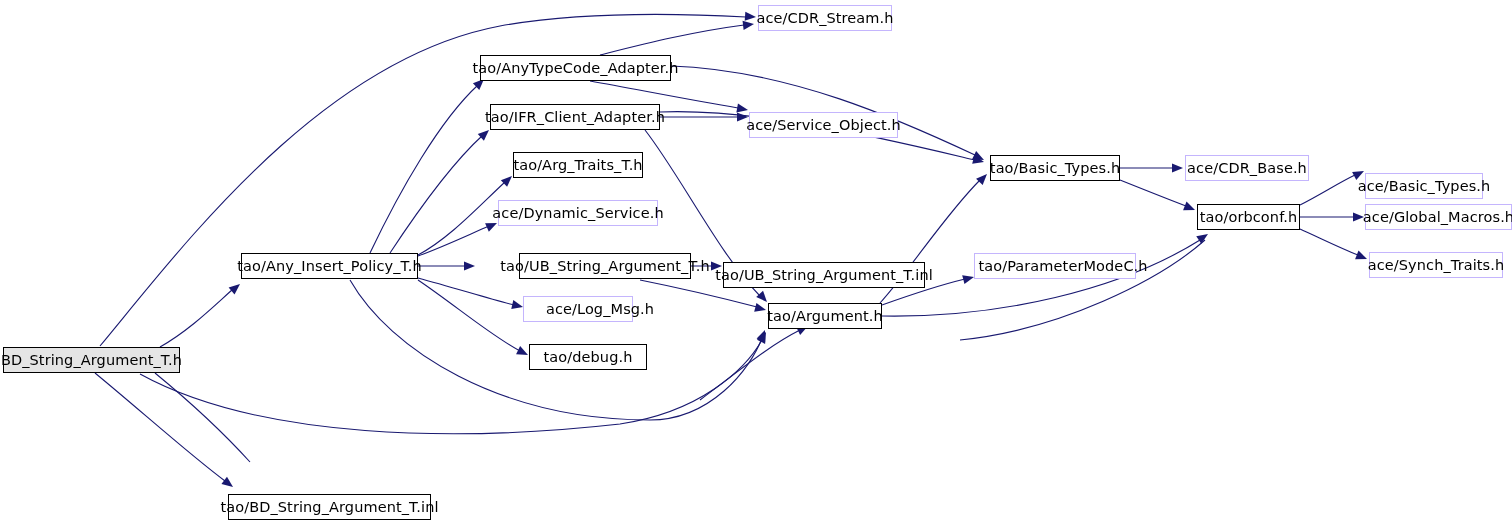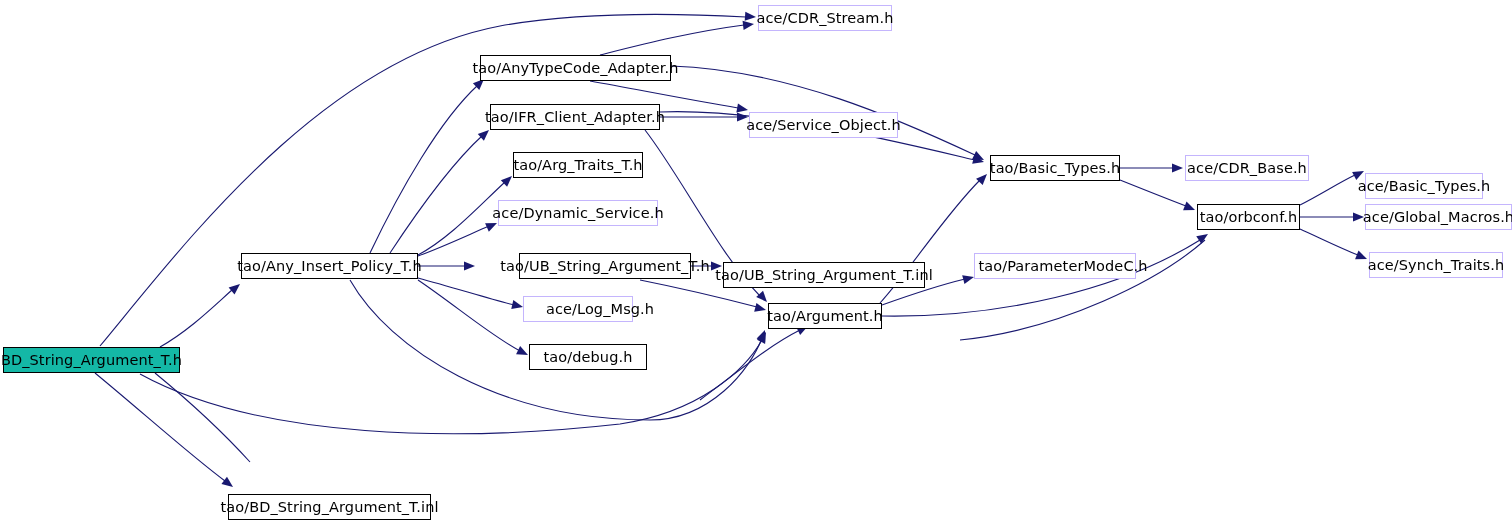--- a/index.html
+++ b/index.html
@@ -35,21 +35,21 @@
     background: #ffffff;
     border: 1px solid #c4b5fd;
     white-space: nowrap;
     letter-spacing: 0.1px;
   }
   .graph-node.internal {
     border-color: #000000;
   }
   .graph-node.current {
     border-color: #000000;
-    background: #14b8a6;
+    background: #e5e5e5;
   }
   .node-label {
     display: block;
     padding: 0 7px;
   }
 </style>
 </head>
 <body>
 
 <div id="graph-root">

